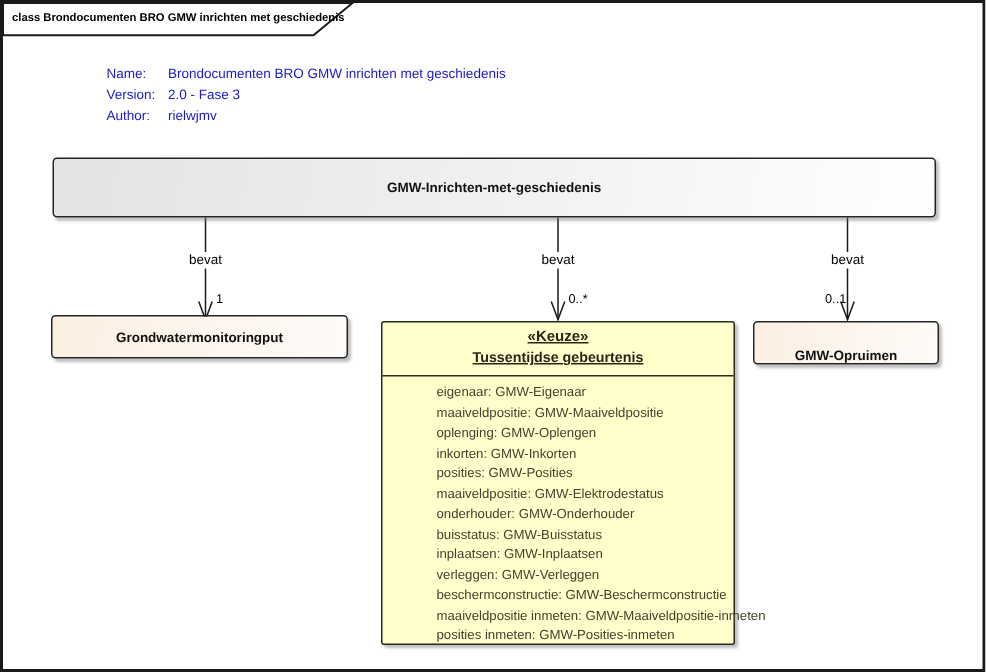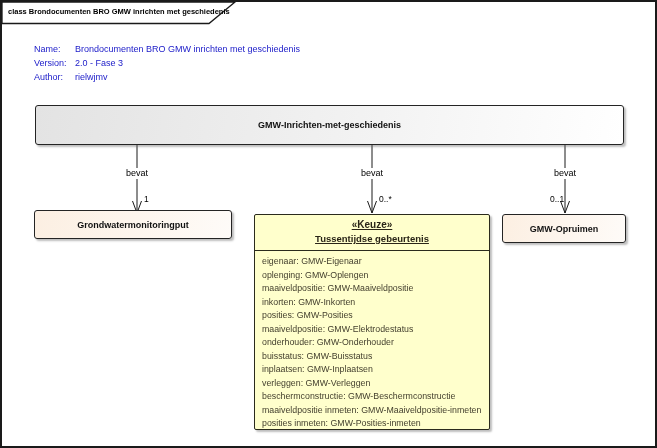--- a/index.html
+++ b/index.html
@@ -20,21 +20,21 @@
   .tab-label {
     position: absolute; left: 6px; top: 5px;
     width: 210px;
     font-size: 7.5px; font-weight: bold; color: #000;
     white-space: nowrap;
   }
 
   
   .metadata { position: absolute; left: 32px; top: 40px; }
   .meta-row { height: 14px; line-height: 14px; font-size: 9px; color: var(--metadata-blue, #1a1ac8); white-space: nowrap; }
-  .meta-label { display: inline-block; width: 41px; }
+  .meta-label { display: inline-block; width: 41px; margin-left: 37px; }
 
   
   .classbox {
     position: absolute;
     border: 1px solid #242424;
     border-radius: 3px;
     box-shadow: 2px 2px 2px rgba(110,110,110,0.45);
     display: flex; align-items: center; justify-content: center;
     text-align: center;
   }
@@ -42,38 +42,39 @@
 
   .main-class {
     left: 33px; top: 103px; width: 589px; height: 40px;
     background: linear-gradient(100deg, var(--main-fill-start, #e3e3e3) 0%, #f2f2f2 55%, #ffffff 100%);
   }
 
   .peach {
     background: linear-gradient(100deg, var(--class-fill-start, #fcefe2) 0%, var(--class-fill-end, #fefbf8) 100%);
   }
   .left-class  { left: 32px;  top: 208px; width: 198px; height: 29px; }
-  .right-class { left: 500px; top: 212px; width: 124px; height: 29px; }
+  .right-class { left: 500px; top: 212px; width: 124px; height: 29px; align-items: flex-end; }
 
   
   .keuze-class {
     position: absolute; left: 252px; top: 212px; width: 236px; height: 216px;
     background: var(--keuze-fill, #ffffcc);
     border: 1px solid #2b2b1d;
     border-radius: 2px;
     box-shadow: 2px 2px 2px rgba(110,110,110,0.45);
   }
   .keuze-header { padding-top: 4px; text-align: center; border-bottom: 1px solid #2b2b1d; padding-bottom: 3px; }
   .stereotype { font-size: 10px; color: #2a2517; line-height: 12px; font-weight: bold; text-decoration: underline; }
   .keuze-title { font-size: 9.5px; font-weight: bold; text-decoration: underline; color: #2a2517; line-height: 16px; }
   .attr-list { padding: 4px 2px 0 7px; }
   .attr-line {
     font-size: 8.8px; line-height: 13.5px;
     color: var(--attribute-text, #45412f);
     white-space: nowrap;
+    margin-left: 29px;
   }
 
   
   .rel-label {
     position: absolute; top: 166px;
     transform: translateX(-50%);
     font-size: 9px; color: #000; background: #fff; padding: 0 2px;
     line-height: 11px;
   }
   .rel-mult {
@@ -140,22 +141,22 @@
     <span class="title">GMW-Opruimen</span>
   </div>
 
   <div class="keuze-class">
     <div class="keuze-header">
       <div class="stereotype">«Keuze»</div>
       <div class="keuze-title">Tussentijdse gebeurtenis</div>
     </div>
     <div class="attr-list">
       <div class="attr-line">eigenaar: GMW-Eigenaar</div>
+      <div class="attr-line">maaiveldpositie: GMW-Maaiveldpositie</div>
       <div class="attr-line">oplenging: GMW-Oplengen</div>
-      <div class="attr-line">maaiveldpositie: GMW-Maaiveldpositie</div>
       <div class="attr-line">inkorten: GMW-Inkorten</div>
       <div class="attr-line">posities: GMW-Posities</div>
       <div class="attr-line">maaiveldpositie: GMW-Elektrodestatus</div>
       <div class="attr-line">onderhouder: GMW-Onderhouder</div>
       <div class="attr-line">buisstatus: GMW-Buisstatus</div>
       <div class="attr-line">inplaatsen: GMW-Inplaatsen</div>
       <div class="attr-line">verleggen: GMW-Verleggen</div>
       <div class="attr-line">beschermconstructie: GMW-Beschermconstructie</div>
       <div class="attr-line">maaiveldpositie inmeten: GMW-Maaiveldpositie-inmeten</div>
       <div class="attr-line">posities inmeten: GMW-Posities-inmeten</div>

